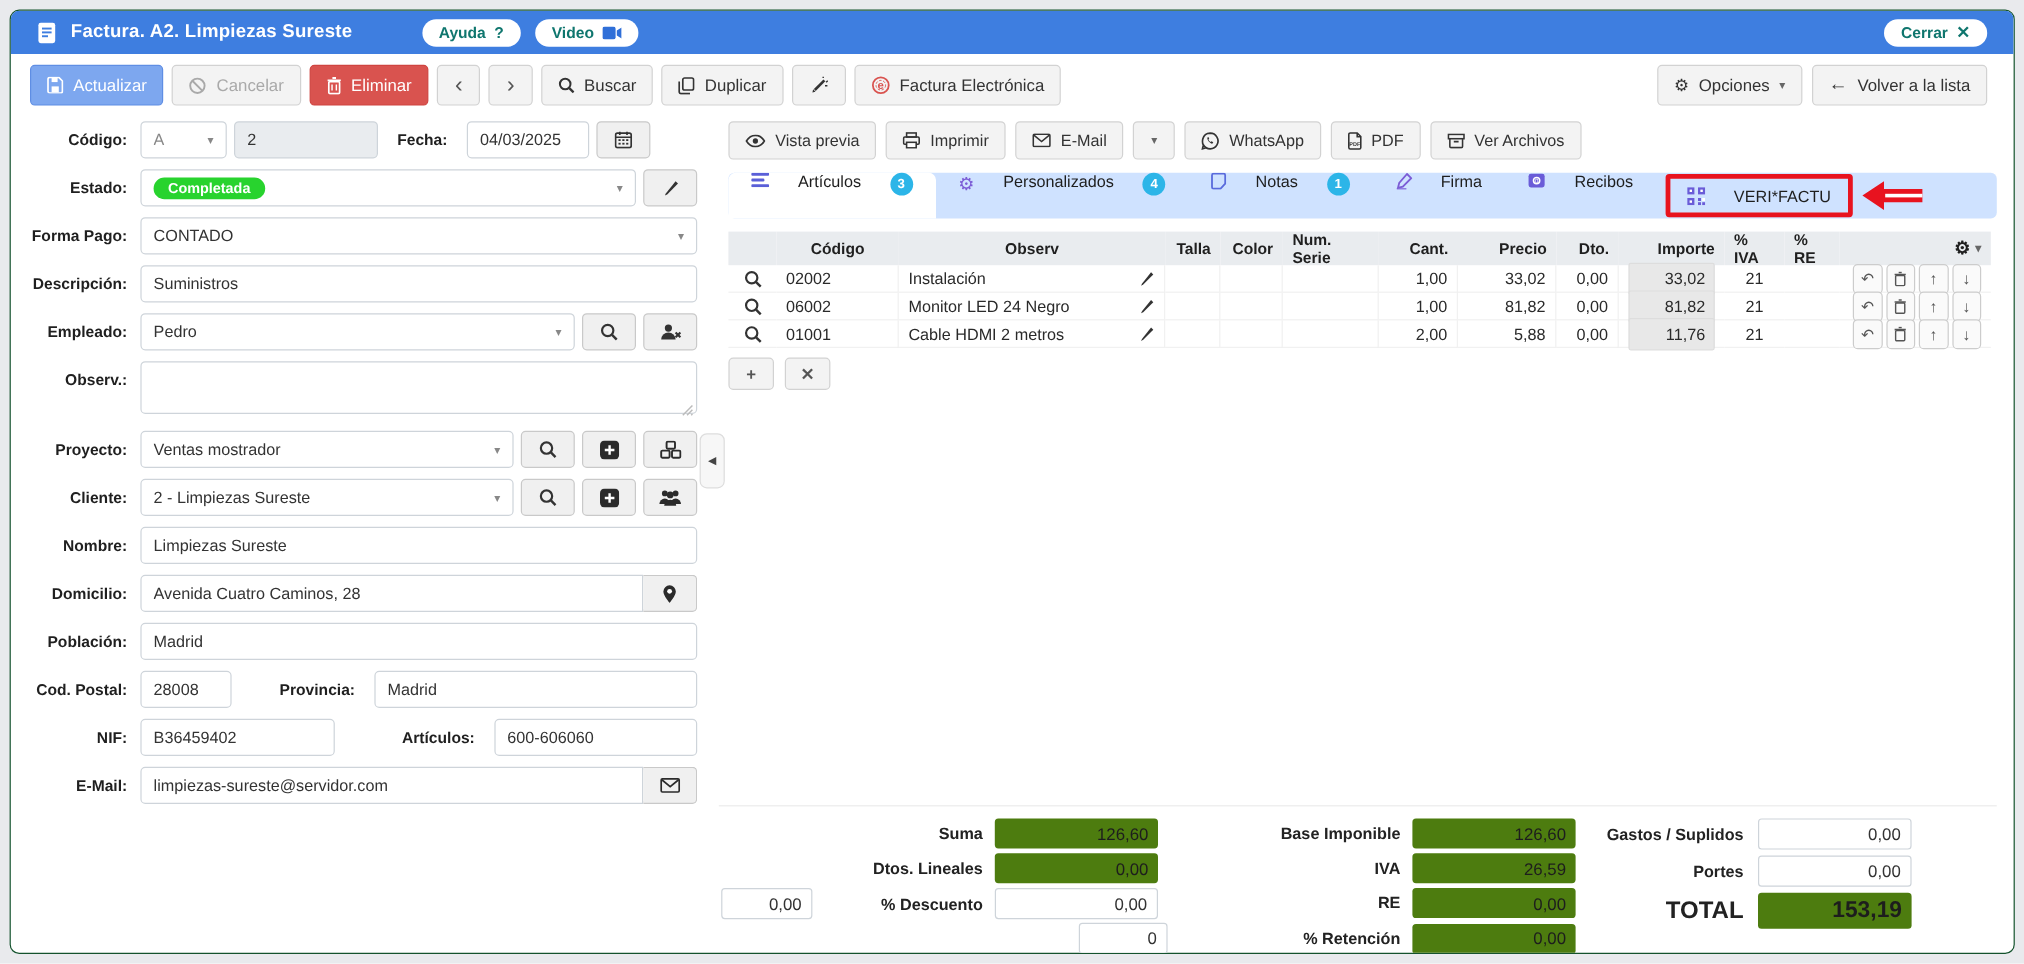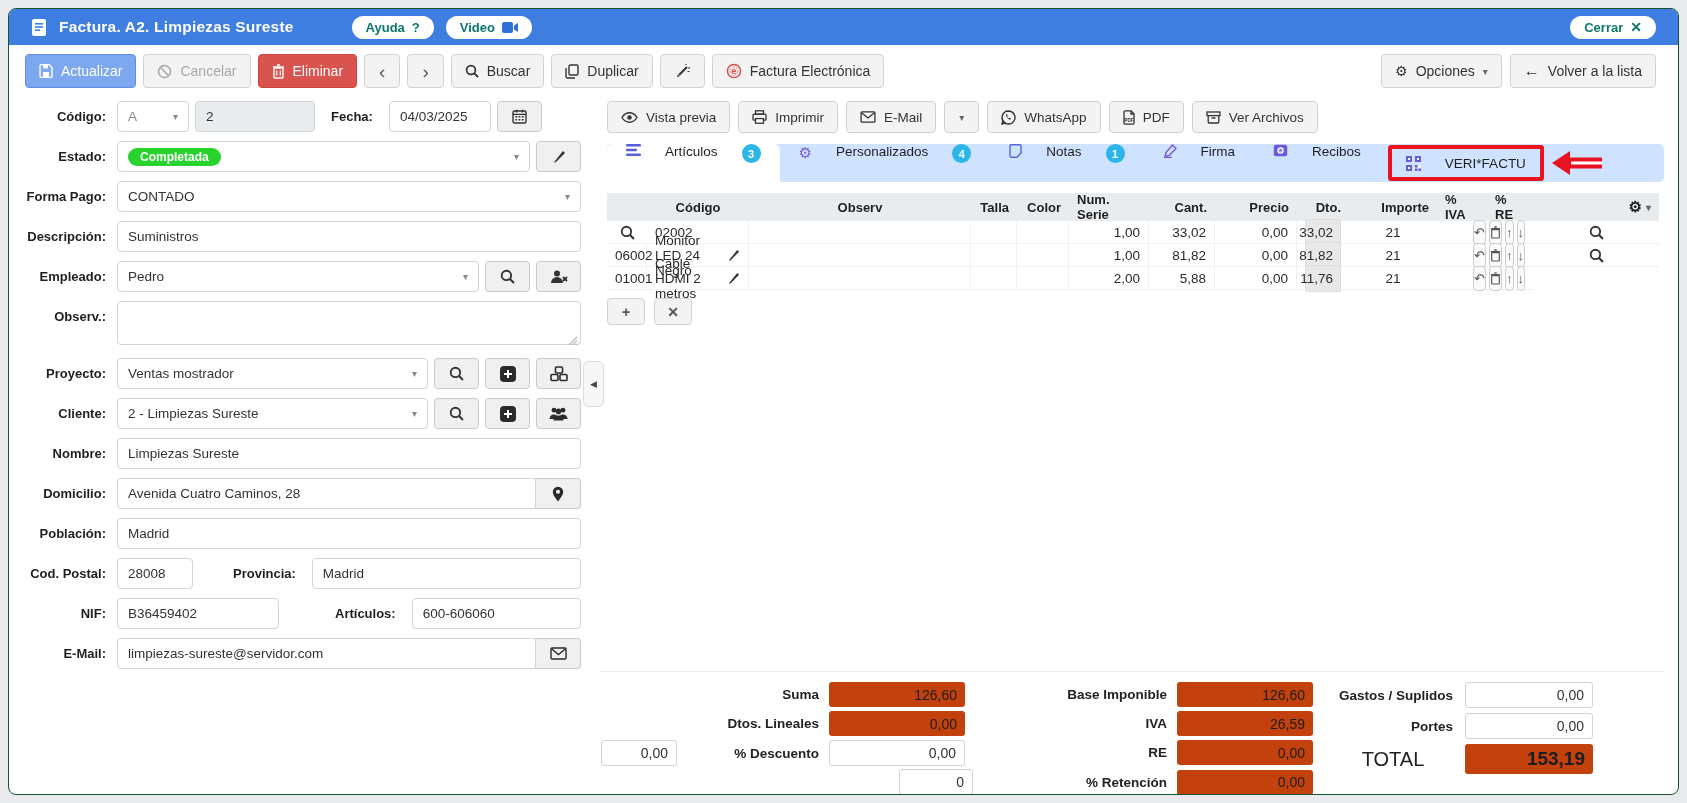--- a/index.html
+++ b/index.html
@@ -137,32 +137,32 @@
   .addrow { display:flex; gap:9px; margin-top:8px; }
   .addrow .btn { height:27px; width:38px; justify-content:center; padding:0; color:#555; font-weight:bold; }
   
   .totals {
     margin-top:auto; border-top:1px solid #ececec; height:126px; position:relative;
     margin-left:-8px;
   }
   .tg { position:absolute; display:grid; row-gap:4px; align-items:center; }
   .tg .tlabel { font-weight:bold; font-size:13.5px; text-align:right; padding-right:0; white-space:nowrap; }
   .gbox {
-    background:#c2410c; border-radius:3px; height:25px; display:flex; align-items:center;
+    background:#4d7c0f; border-radius:3px; height:25px; display:flex; align-items:center;
     justify-content:flex-end; padding-right:8px; font-size:14px; color:#1d1d1d;
   }
   .winp {
     height:26px; border:1px solid #ced4da; border-radius:3px; text-align:right;
     padding:0 8px; font-size:14px; color:#333; width:100%;
     font-family:"Liberation Sans", sans-serif; outline:none; background:#fff;
   }
   #tg1 { left:2px; top:10px; grid-template-columns:76px 132px 136px; column-gap:10px; }
   #tg2 { left:300px; top:10px; grid-template-columns:74px 184px 136px; column-gap:10px; }
   #tg3 { left:734px; top:10px; grid-template-columns:120px 128px; column-gap:12px; row-gap:5px; }
-  .total-label { font-size:20px; font-weight:normal; text-align:center; }
+  .total-label { font-size:20px; font-weight:bold; text-align:right; }
   .total-box { height:30px; font-size:19px; font-weight:bold; }
   svg { display:block; }
 </style>
 </head>
 <body>
 
 <div class="card">
 
   <div class="titlebar">
     <span class="doc-ic">
@@ -707,20 +707,28 @@
             <span class="caret" style="margin-left:4px;">▾</span>
           </div>
 
         <div class="td c">
             <svg width="15" height="15" viewBox="0 0 14 14">
               <circle cx="6" cy="6" r="4.4" fill="none" stroke="#333" stroke-width="1.7"></circle>
               <line x1="9.4" y1="9.4" x2="13" y2="13" stroke="#333" stroke-width="1.9"></line>
             </svg>
           </div>
         <div class="td bordered">02002</div>
+        <div class="td bordered name-cell">
+            <span>Instalación</span>
+            <span>
+              <svg width="13" height="13" viewBox="0 0 14 14">
+                <path d="M3 11 L2 13 L4 12 L13 3 L11 1 Z" fill="#333"></path>
+              </svg>
+            </span>
+          </div>
         <div class="td bordered"></div>
         <div class="td bordered"></div>
         <div class="td bordered"></div>
         <div class="td r bordered">1,00</div>
         <div class="td r bordered">33,02</div>
         <div class="td r bordered">0,00</div>
         <div class="td">
             <span class="importe-box">33,02</span>
           </div>
         <div class="td c">21</div>

